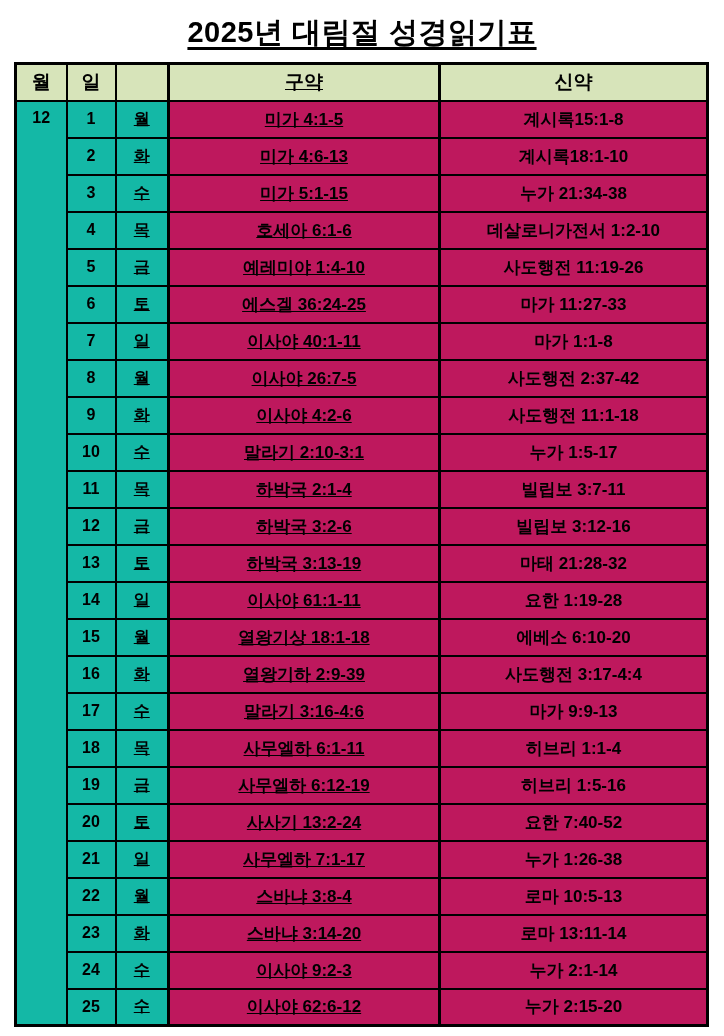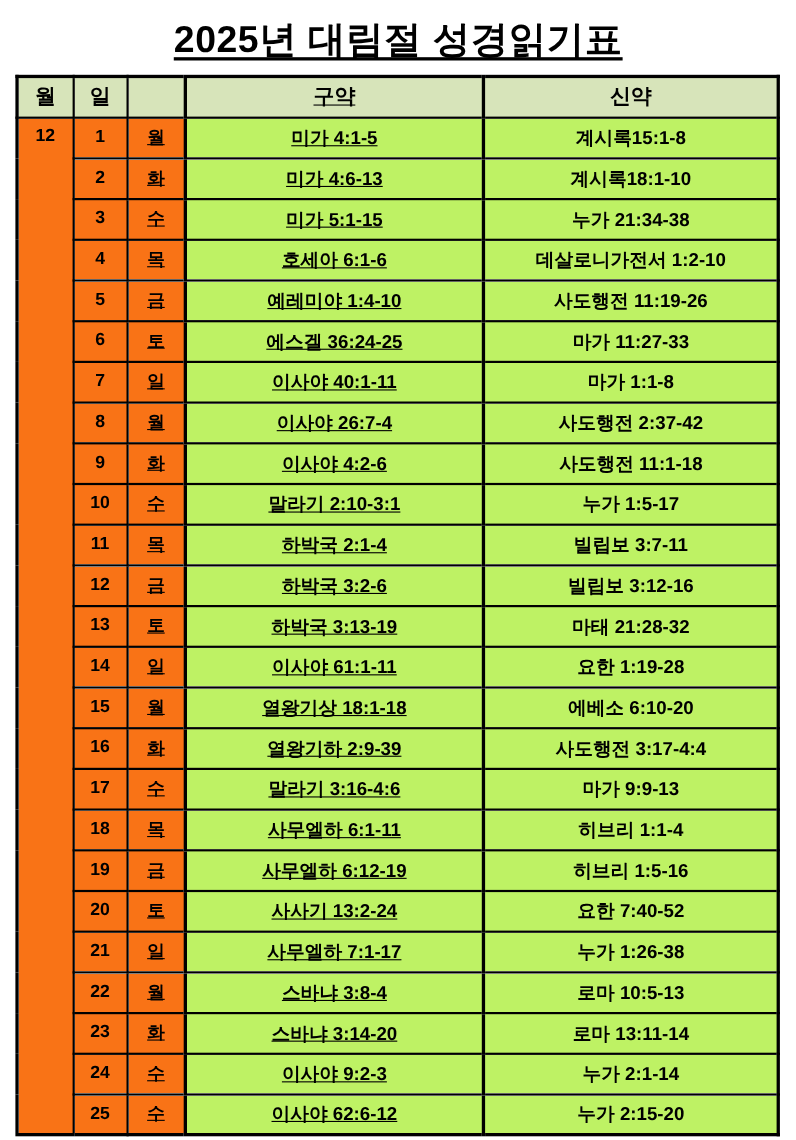--- a/index.html
+++ b/index.html
@@ -13,21 +13,21 @@
   }
   .page {
     position: relative;
     width: 724px;
     height: 1036px;
     overflow: hidden;
   }
   .title {
     margin: 13px 0 9px 0;
     text-align: center;
-    font-size: 34px;
+    font-size: 29px;
     font-weight: bold;
     letter-spacing: 0.5px;
     text-decoration: underline;
     text-decoration-thickness: 2.5px;
     text-underline-offset: 5px;
   }
   table.plan {
     border-collapse: collapse;
     table-layout: fixed;
     margin-left: 14px;
@@ -44,22 +44,22 @@
     overflow: hidden;
     white-space: nowrap;
   }
   thead tr { height: 37px; }
   tbody tr { height: 37px; }
   thead th {
     font-size: 19px;
     background: #d7e4ba;
     border-bottom: 3px solid #000000;
   }
-  td.green { background: #f97316; }
-  td.body-cell { font-size: 17px; background: #bef264; }
+  td.green { background: #14b8a6; }
+  td.body-cell { font-size: 17px; background: #be185d; }
   td.num { font-size: 16px; }
   .month-cell {
     vertical-align: top !important;
     padding-top: 7px !important;
     font-size: 16px;
     border-bottom: 3px solid #000000 !important;
   }
   .thick-left  { border-left: 3px solid #000000 !important; }
   .thick-right { border-right: 3px solid #000000 !important; text-decoration: underline; }
 </style>
@@ -127,21 +127,21 @@
         </tr>
         <tr>
           <td class="green num">7</td>
           <td class="green thick-right">일</td>
           <td class="body-cell thick-left thick-right">이사야 40:1-11</td>
           <td class="body-cell thick-left">마가 1:1-8</td>
         </tr>
         <tr>
           <td class="green num">8</td>
           <td class="green thick-right">월</td>
-          <td class="body-cell thick-left thick-right">이사야 26:7-4</td>
+          <td class="body-cell thick-left thick-right">이사야 26:7-5</td>
           <td class="body-cell thick-left">사도행전 2:37-42</td>
         </tr>
         <tr>
           <td class="green num">9</td>
           <td class="green thick-right">화</td>
           <td class="body-cell thick-left thick-right">이사야 4:2-6</td>
           <td class="body-cell thick-left">사도행전 11:1-18</td>
         </tr>
         <tr>
           <td class="green num">10</td>

